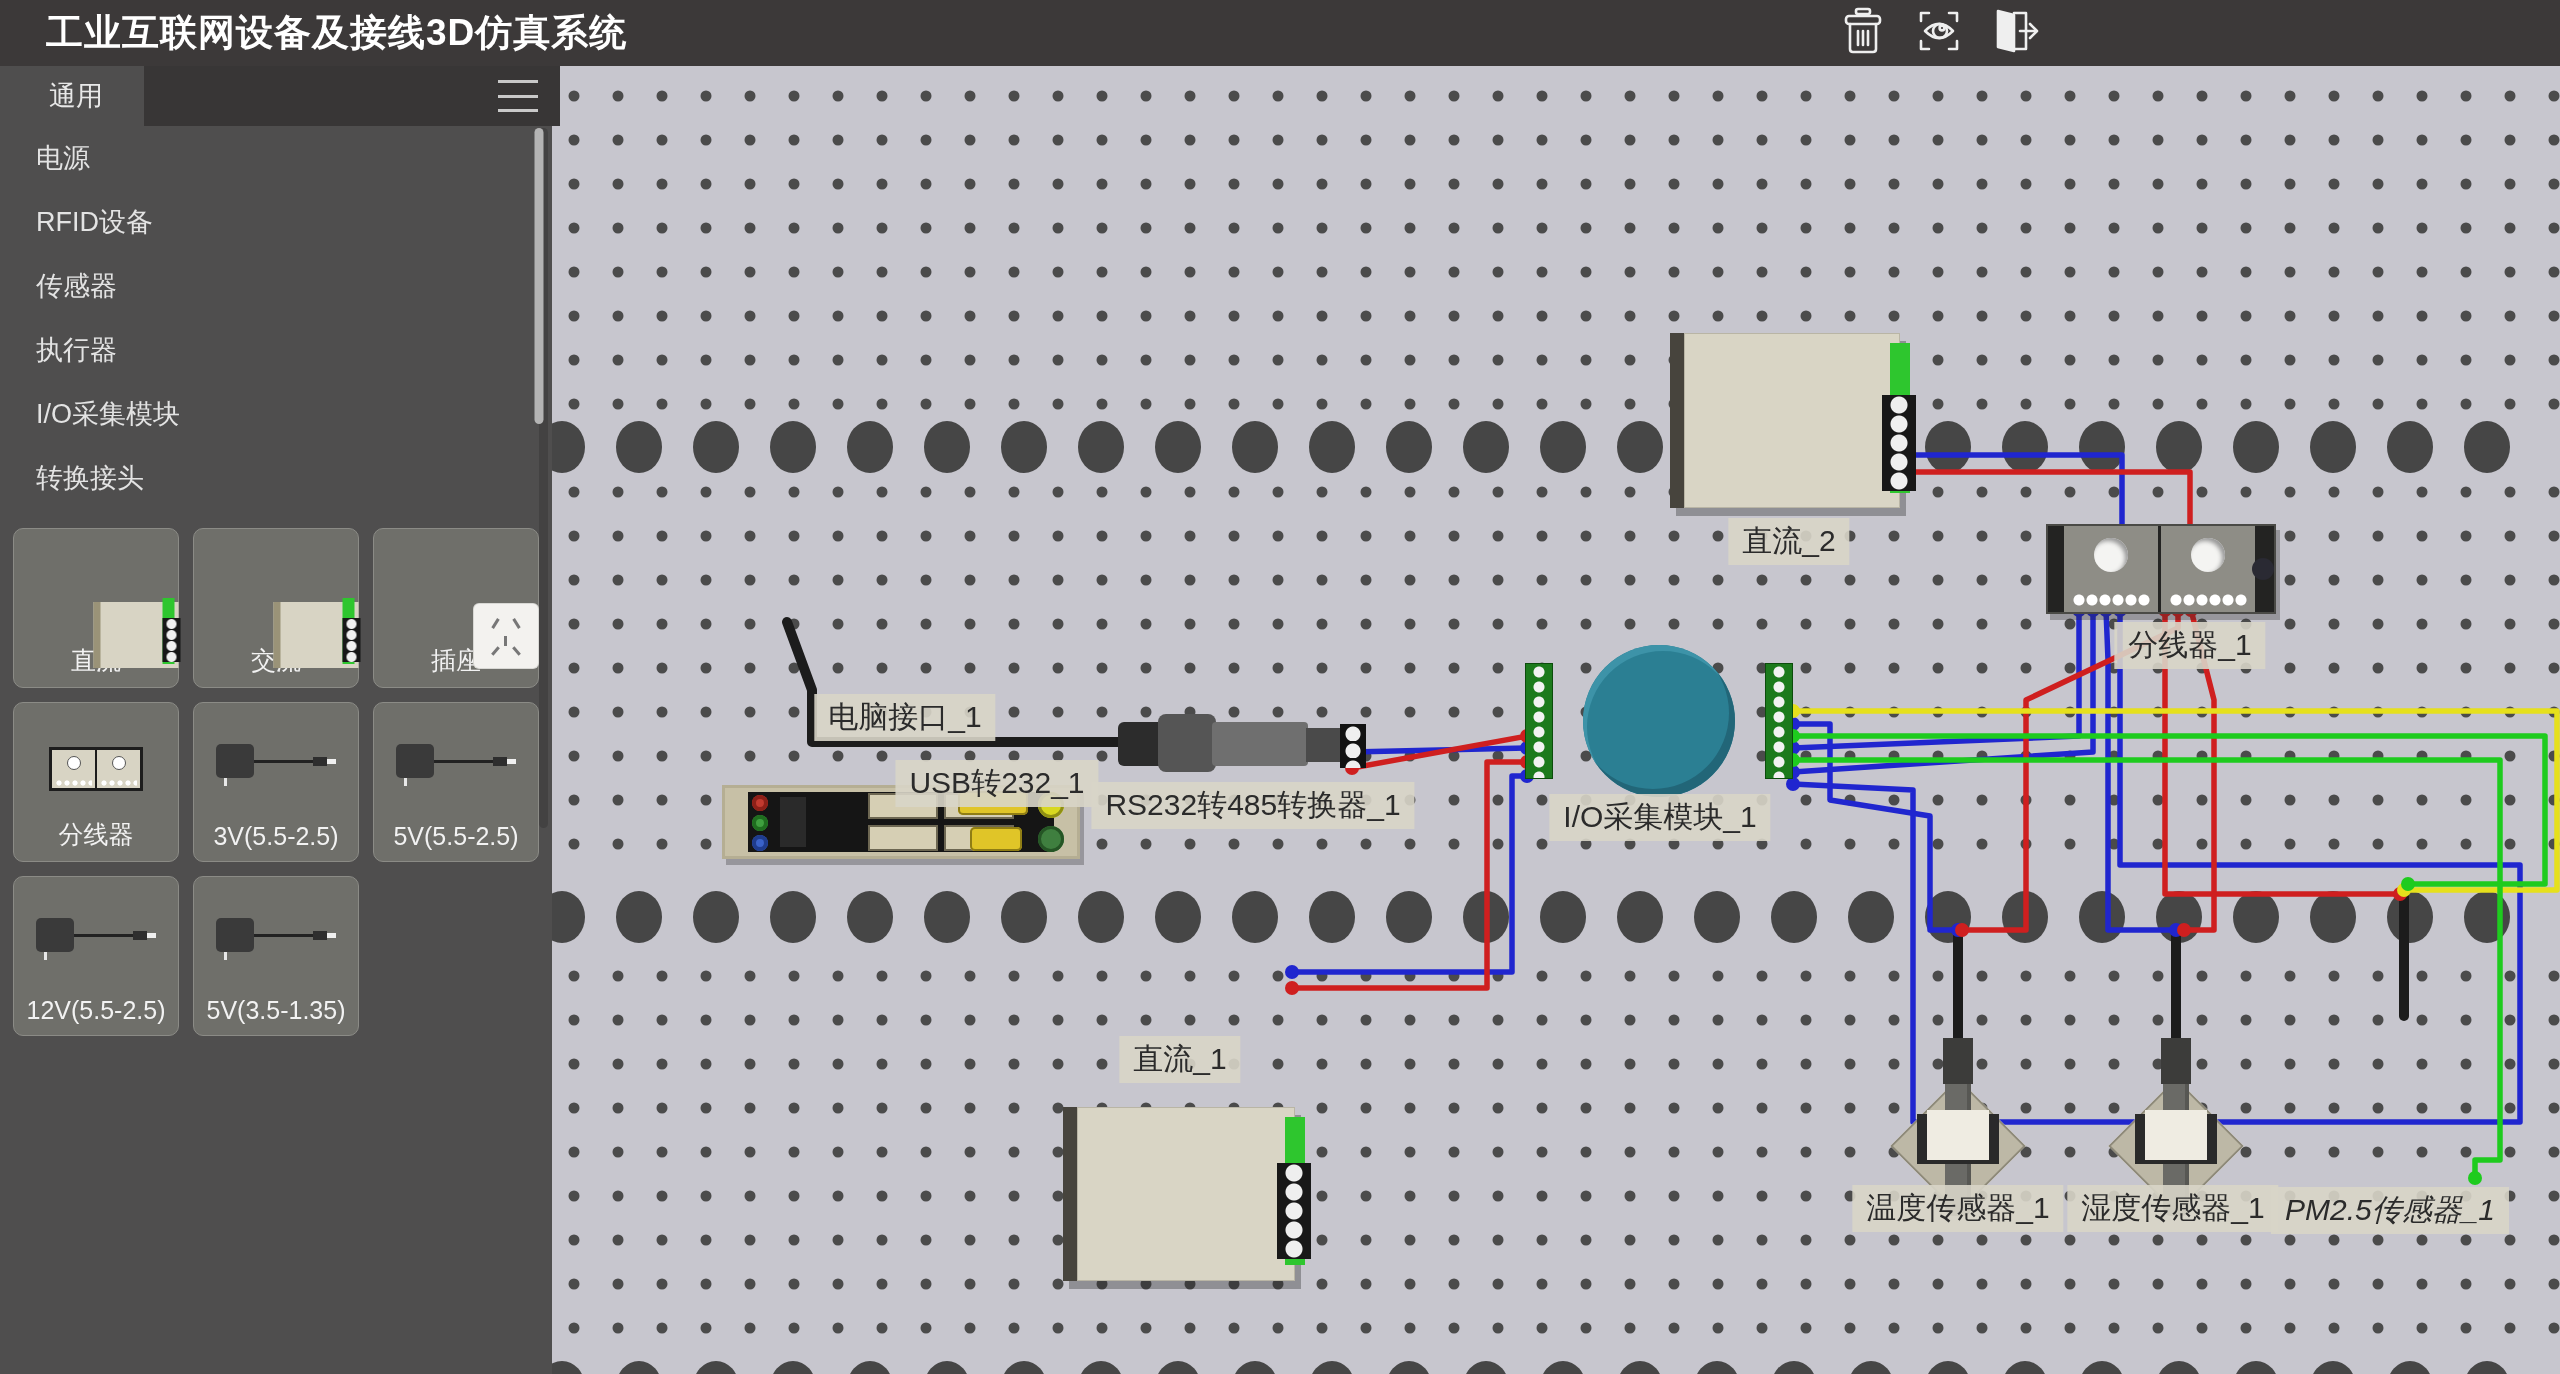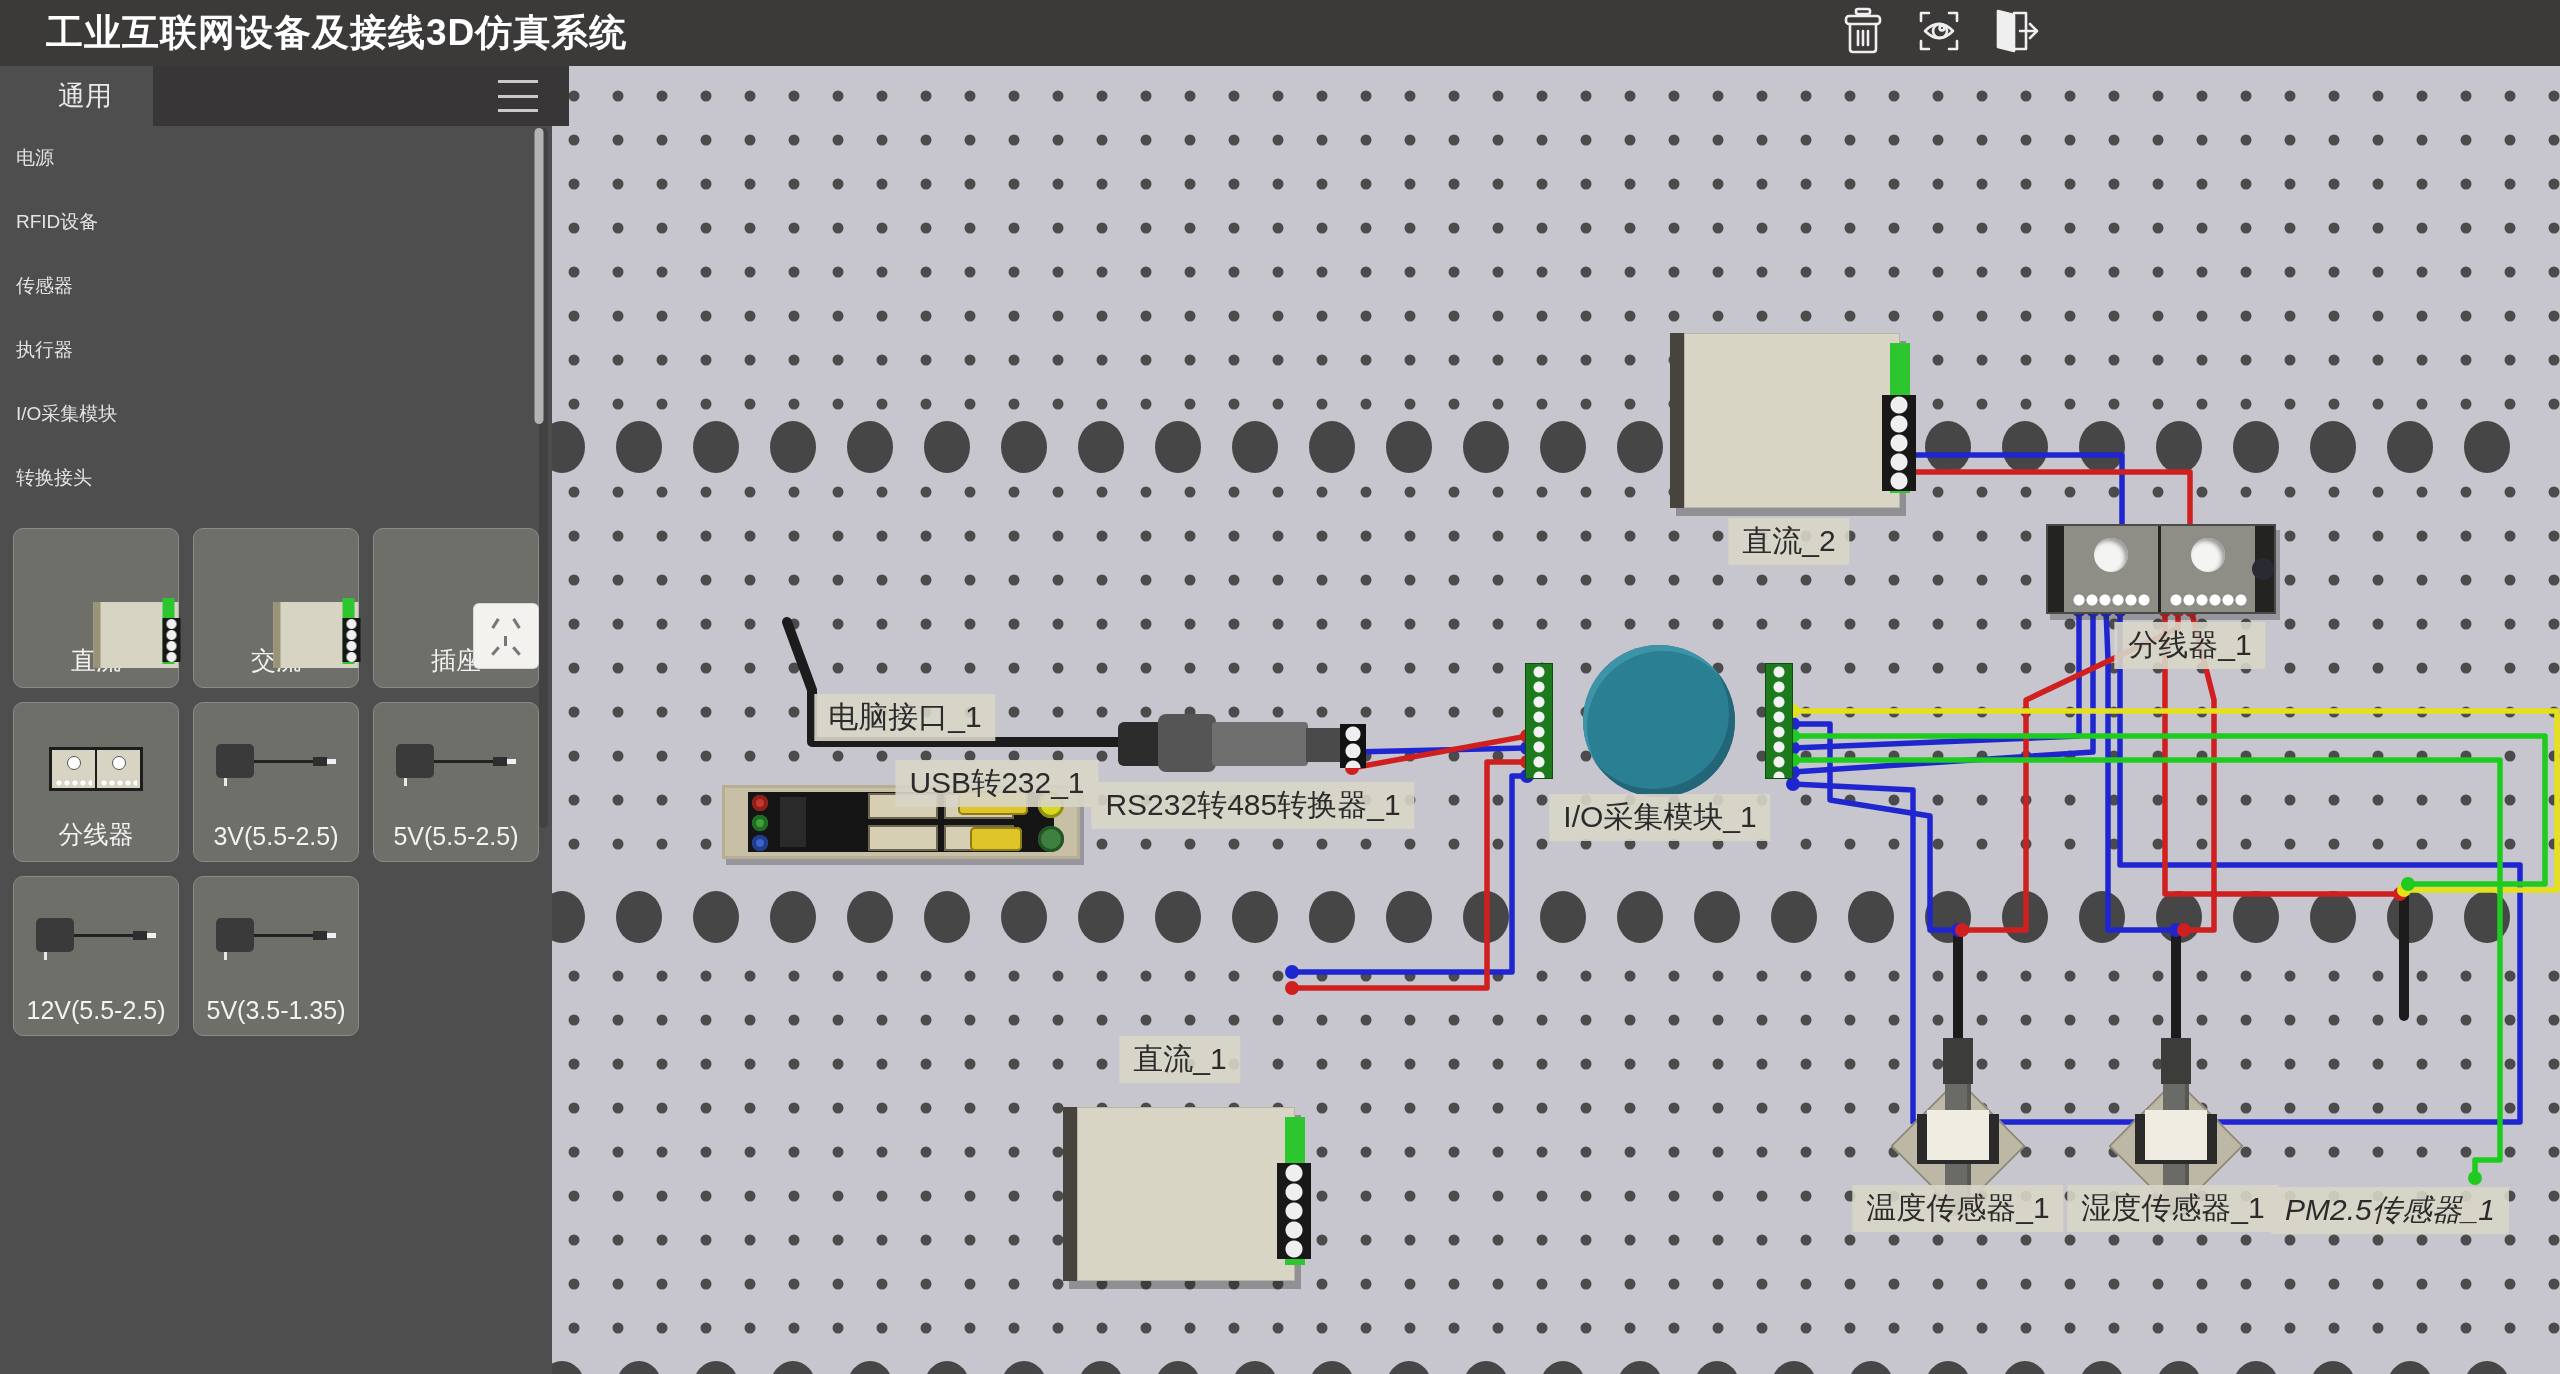--- a/index.html
+++ b/index.html
@@ -5,26 +5,26 @@
   html,body{margin:0;padding:0;}
   body{width:2560px;height:1374px;overflow:hidden;font-family:"Liberation Sans","DejaVu Sans",sans-serif;background:#3c3939;position:relative;}
   
   .topbar{position:absolute;left:8px;top:0;width:2057px;height:66px;background:#3c3939;display:flex;align-items:center;z-index:30;}
   .title{color:#ffffff;font-size:37px;font-weight:bold;padding-left:38px;letter-spacing:1px;}
   .topbar-icons{margin-left:auto;display:flex;gap:20px;padding-right:22px;}
   .tool-btn{width:56px;height:56px;display:flex;align-items:center;justify-content:center;cursor:pointer;}
   .tool-btn svg{stroke:#efefef;fill:none;stroke-width:2.6;stroke-linecap:round;stroke-linejoin:round;}
   
   .sidebar{position:absolute;left:0;top:66px;width:552px;height:1308px;background:#4f4e4e;z-index:20;}
-  .tabstrip{position:absolute;left:17px;top:0;width:552px;height:60px;background:#383636;display:flex;}
+  .tabstrip{position:absolute;left:8px;top:0;width:552px;height:60px;background:#383636;display:flex;}
   .tab{width:136px;height:60px;background:#4f4e4e;color:#e8e8e8;font-size:27px;display:flex;align-items:center;justify-content:center;cursor:pointer;}
   .hamburger{position:absolute;right:14px;top:14px;width:40px;height:32px;display:flex;flex-direction:column;justify-content:space-between;cursor:pointer;}
   .hamburger i{display:block;height:3px;background:#c9c9c9;}
   .menu{position:absolute;left:0;top:60px;width:540px;}
-  .menu-item{height:64px;line-height:64px;padding-left:16px;color:#e3e3e3;font-size:19px;cursor:pointer;}
+  .menu-item{height:64px;line-height:64px;padding-left:36px;color:#e3e3e3;font-size:27px;cursor:pointer;}
   .vscroll{position:absolute;right:4px;top:62px;width:9px;height:700px;background:#434242;border-radius:5px;}
   .vscroll .thumb{position:absolute;left:0;top:0;width:9px;height:296px;background:#b4b4b4;border-radius:5px;}
   .palette{position:absolute;left:0;top:462px;width:552px;display:grid;grid-template-columns:repeat(3,1fr);gap:14px;padding:0 13px;box-sizing:border-box;}
   .card{height:160px;background:#6f6f6a;border:1px solid #8b8b86;border-radius:10px;display:flex;flex-direction:column;align-items:center;justify-content:flex-end;padding-bottom:10px;cursor:pointer;box-sizing:border-box;position:relative;}
   .card .label{color:#f2f2f2;font-size:25px;}
   .thumb{position:absolute;top:24px;left:50%;transform:translateX(-50%);}
   
   .t-psu{width:78px;height:66px;background:#d8d4c4;border-left:7px solid #9a9378;position:relative;}
   .t-psu::before{content:"";position:absolute;right:4px;top:-4px;width:12px;height:66px;background:#2ec62e;}
   .t-psu::after{content:"";position:absolute;right:-2px;top:16px;width:18px;height:44px;background:#171717;

